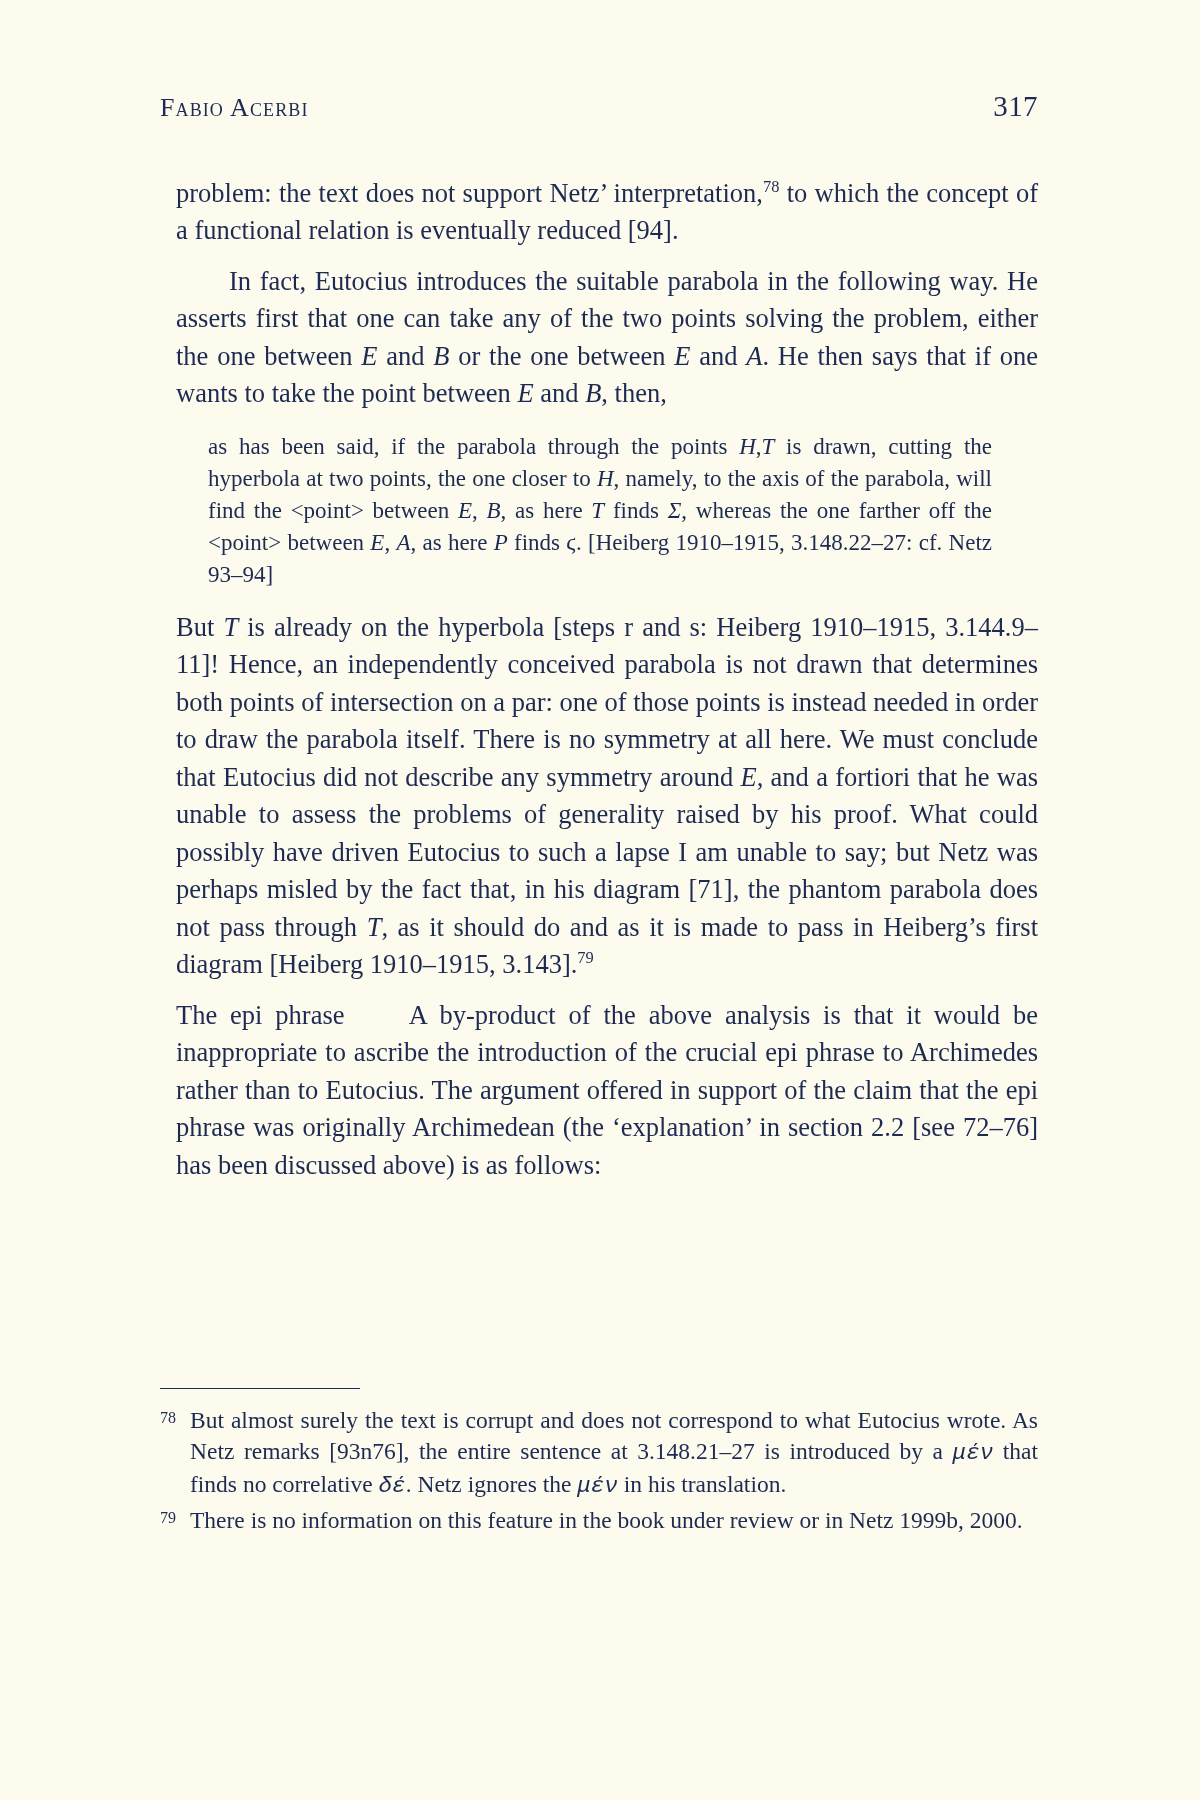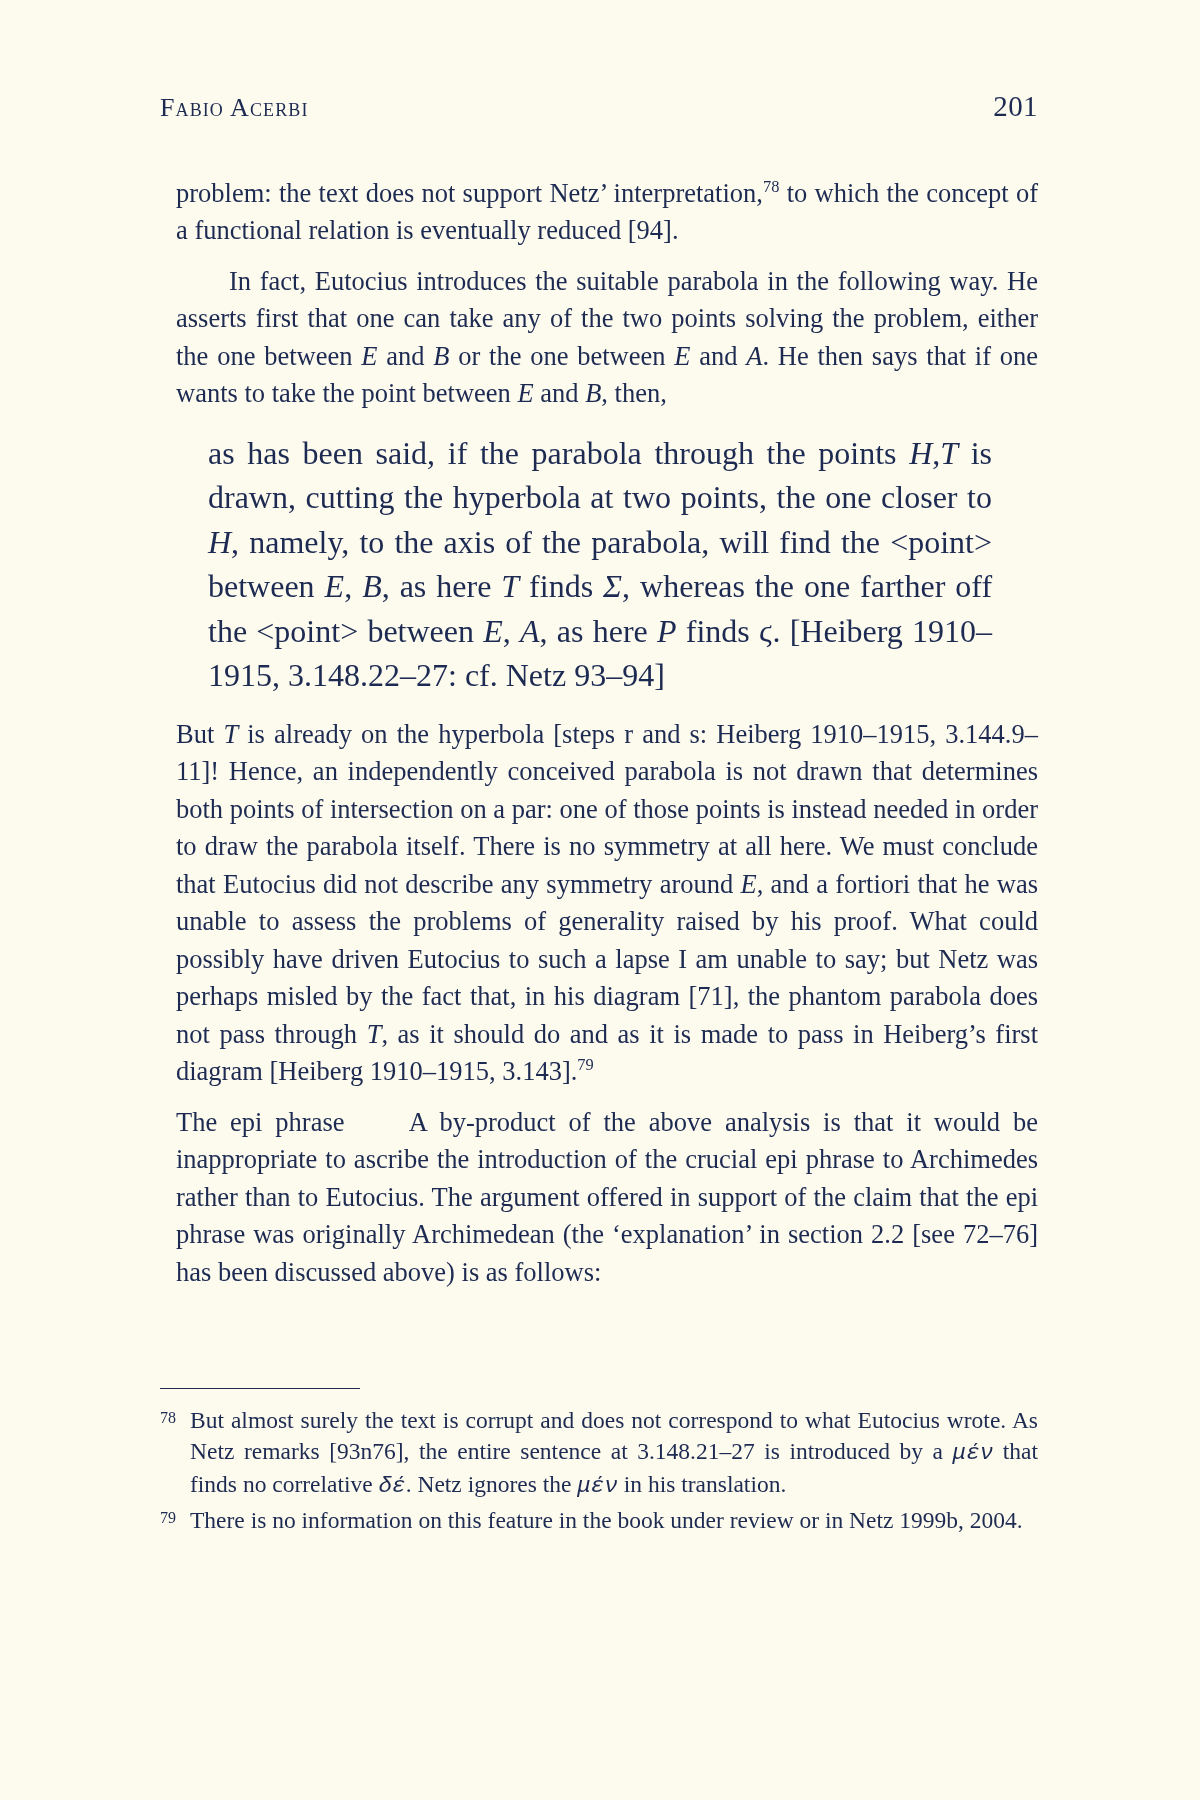--- a/index.html
+++ b/index.html
@@ -53,21 +53,21 @@
     margin: 0 0 2px 16px;
     hyphens: manual;
   }
   .para.indent {
     text-indent: 2.0em;
   }
   .para + .para {
     margin-top: 13px;
   }
   .quote {
-    font-size: 32px;
+    font-size: 23px;
     line-height: 1.39;
     text-align: justify;
     margin: 18px 0 18px 0;
     padding-left: 48px;
     padding-right: 46px;
   }
   .mi {
     font-style: italic;
     font-family: "Liberation Serif", serif;
   }
@@ -116,21 +116,21 @@
 </style>
 </head>
 <body>
 
 <div class="page">
 
   <div class="content">
 
     <div class="runhead">
       <span class="author">Fabio Acerbi</span>
-      <span class="folio">201</span>
+      <span class="folio">317</span>
     </div>
 
     <p class="para">problem: the text does not support Netz’ interpretation,<sup class="fn">78</sup> to which the concept of a functional relation is eventually reduced [94].</p>
 
     <p class="para indent">In fact, Eutocius introduces the suitable parabola in the following way. He asserts first that one can take any of the two points solving the problem, either the one between <span class="mi">E</span> and <span class="mi">B</span> or the one between <span class="mi">E</span> and <span class="mi">A</span>. He then says that if one wants to take the point between <span class="mi">E</span> and <span class="mi">B</span>, then,</p>
 
     <blockquote class="quote">as has been said, if the parabola through the points <span class="mi">H</span>,<span class="mi">T</span> is drawn, cutting the hyperbola at two points, the one closer to <span class="mi">H</span>, namely, to the axis of the parabola, will find the &lt;point&gt; between <span class="mi">E</span>, <span class="mi">B</span>, as here <span class="mi">T</span> finds <span class="mi">Σ</span>, whereas the one farther off the &lt;point&gt; between <span class="mi">E</span>, <span class="mi">A</span>, as here <span class="mi">P</span> finds ϛ. [Heiberg 1910–1915, 3.148.22–27: cf. Netz 93–94]</blockquote>
 
     <p class="para">But <span class="mi">T</span> is already on the hyperbola [steps r and s: Heiberg 1910–1915, 3.144.9–11]! Hence, an independently conceived parabola is not drawn that determines both points of intersection on a par: one of those points is instead needed in order to draw the parabola itself. There is no symmetry at all here. We must conclude that Eutocius did not describe any symmetry around <span class="mi">E</span>, and <span class="it">a fortiori</span> that he was unable to assess the problems of generality raised by his proof. What could possibly have driven Eutocius to such a lapse I am unable to say; but Netz was perhaps misled by the fact that, in his diagram [71], the phantom parabola does not pass through <span class="mi">T</span>, as it should do and as it is made to pass in Heiberg’s first diagram [Heiberg 1910–1915, 3.143].<sup class="fn">79</sup></p>
 
@@ -141,17 +141,17 @@
   <div class="footnotes">
     <div class="fnrule"></div>
 
     <div class="footnote">
       <div class="num">78</div>
       <div class="txt">But almost surely the text is corrupt and does not correspond to what Eutocius wrote. As Netz remarks [93n76], the entire sentence at 3.148.21–27 is introduced by a <span class="gk">μέν</span> that finds no correlative <span class="gk">δέ</span>. Netz ignores the <span class="gk">μέν</span> in his translation.</div>
     </div>
 
     <div class="footnote">
       <div class="num">79</div>
-      <div class="txt">There is no information on this feature in the book under review or in Netz 1999b, 2004.</div>
+      <div class="txt">There is no information on this feature in the book under review or in Netz 1999b, 2000.</div>
     </div>
   </div>
 
 </div>
 
 </body></html>

